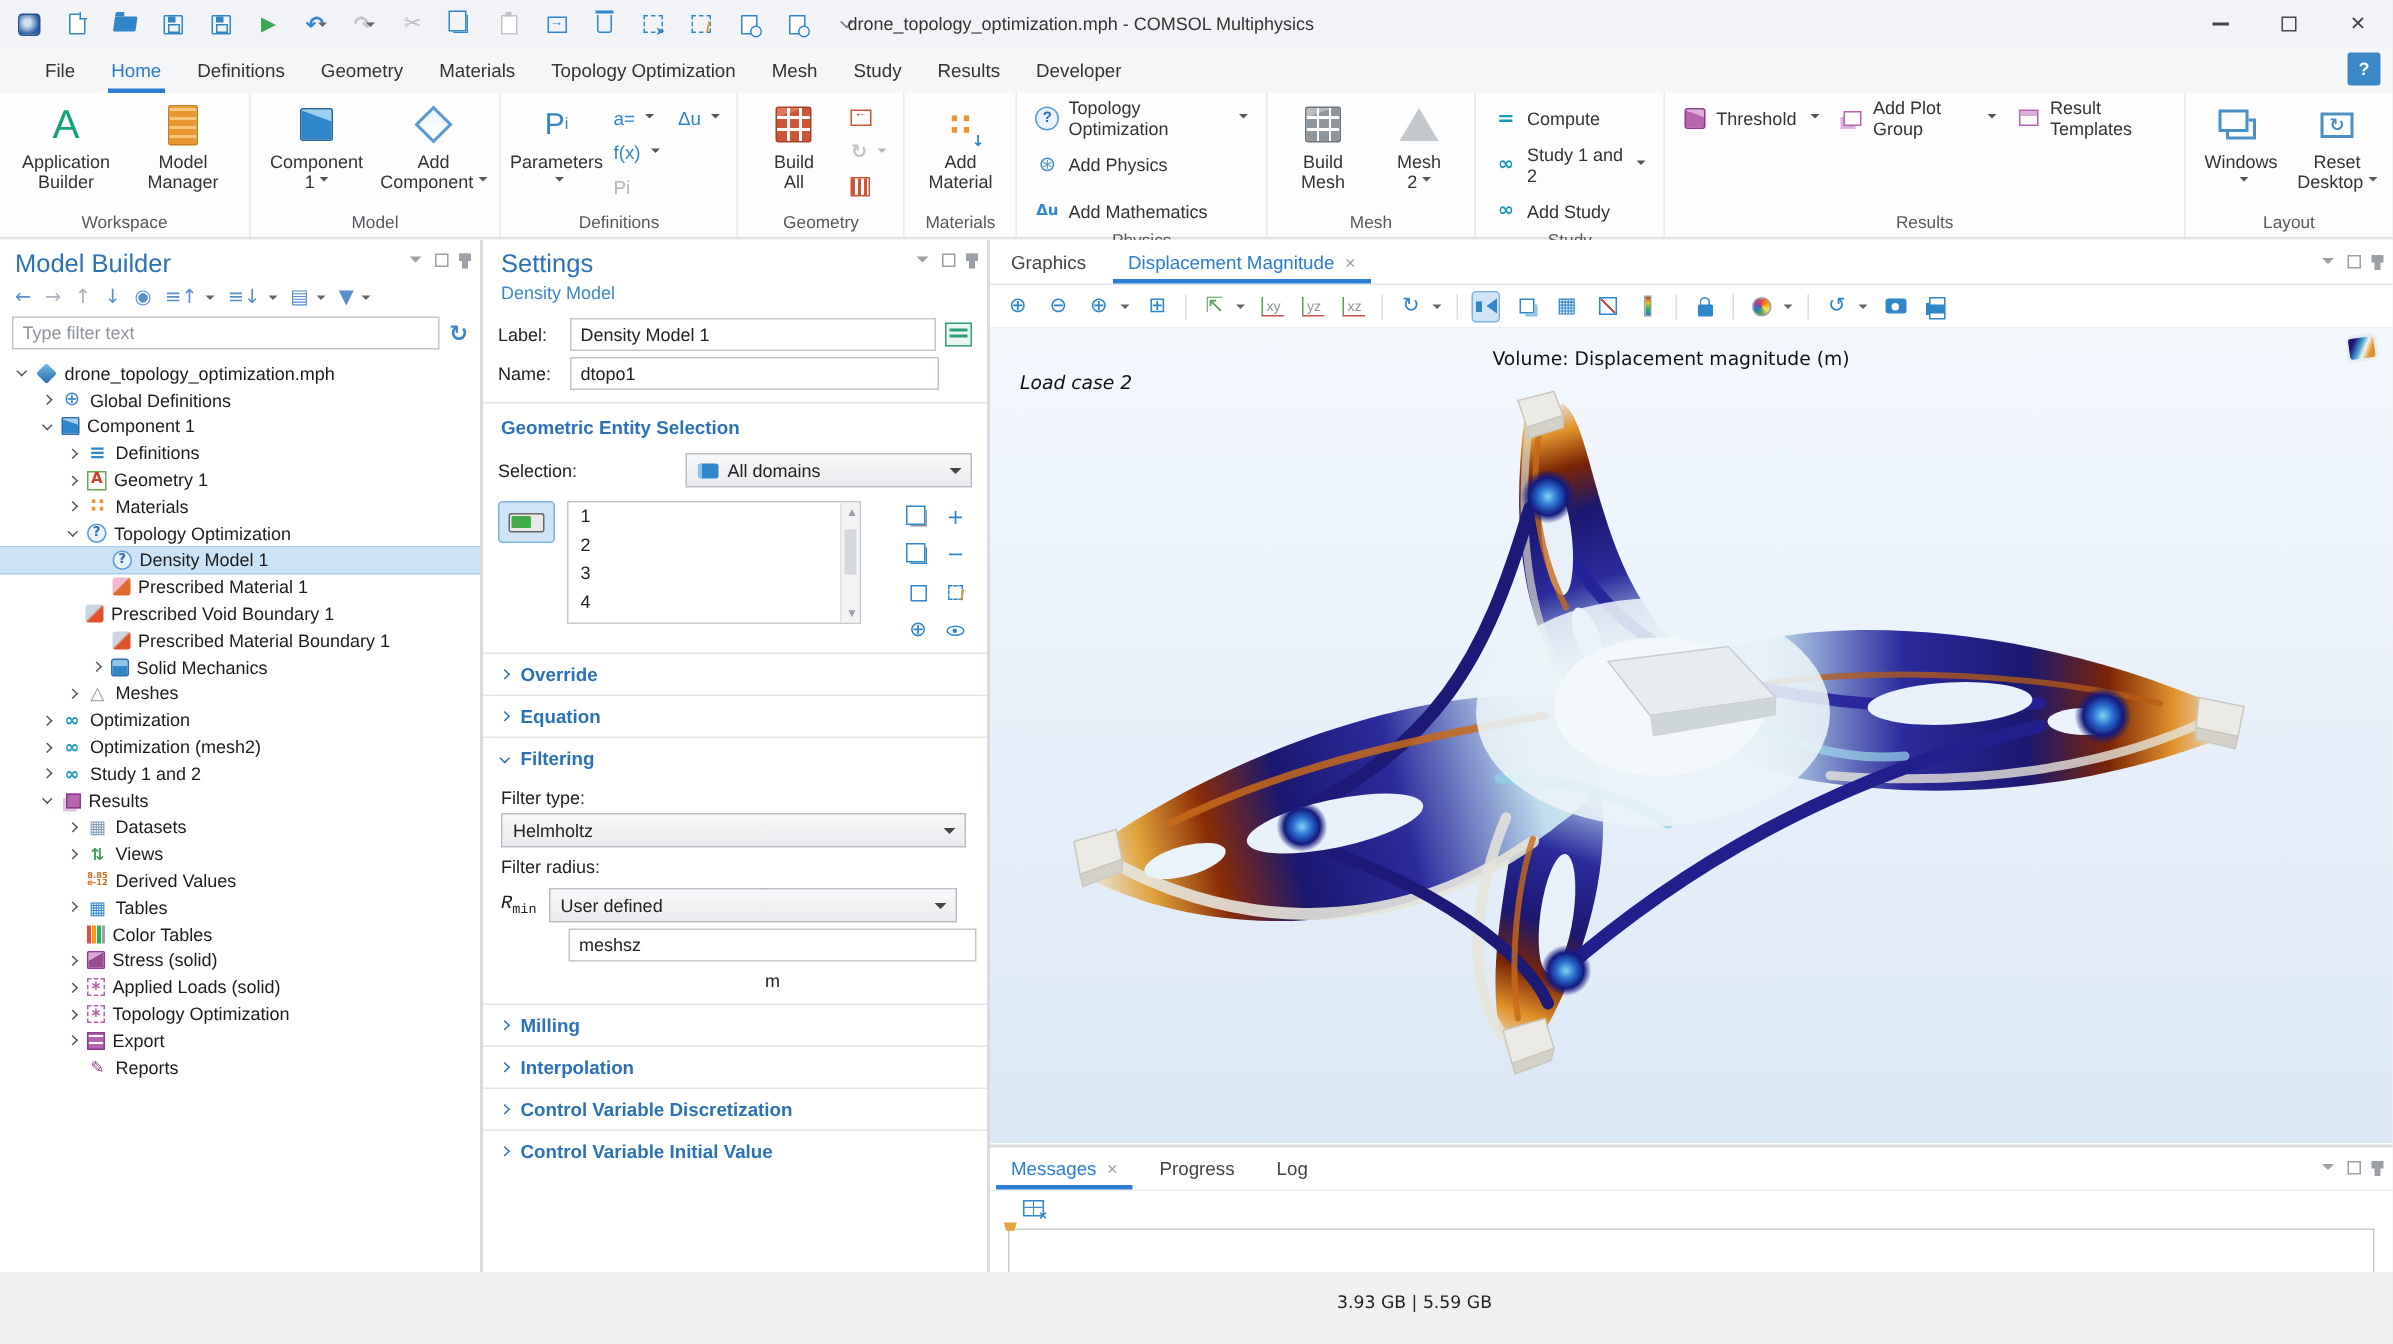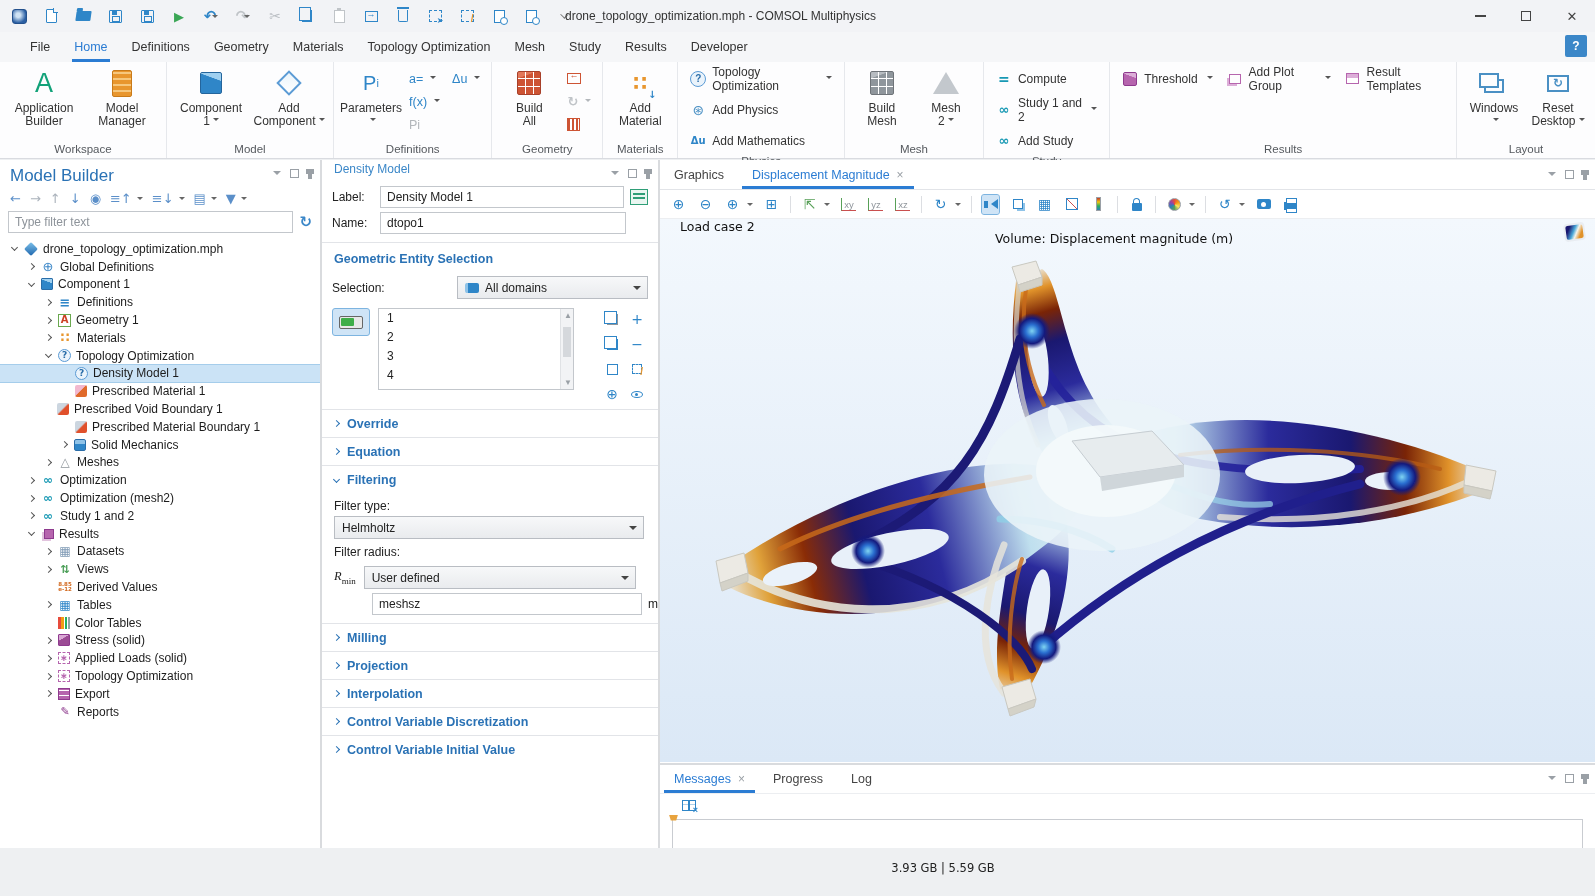--- a/index.html
+++ b/index.html
@@ -194,24 +194,24 @@
   .sb .eye:before { content:""; position:absolute; left:3px; top:1px; width:3px; height:3px; background:#2f86c8; border-radius:50%; }
   .sb .brush { width:10px; height:10px; border:1.5px dashed #2f86c8; position:relative; }
   .sb .brush:after { content:"/"; position:absolute; right:-2px; bottom:-4px; color:#e8962e; font-weight:700; font-size:10px; }
   .sec { display:flex; align-items:center; height:28px; border-top:1px solid #e2e4e8; padding-left:12px; gap:8px; cursor:default; }
   .sec .schev { width:5px; height:5px; border-right:1.6px solid #2a72b5; border-bottom:1.6px solid #2a72b5; transform:rotate(-45deg); }
   .sec .schev.open { transform:rotate(45deg); }
   .sec-t { color:#2a72b5; font-size:12.5px; font-weight:700; }
   .filt-label { font-size:12px; padding:6px 0 3px 12px; }
   .dd-fulltype { width:310px; margin-left:12px; }
   .rmin-row { display:flex; align-items:center; padding:4px 0 0 12px; gap:8px; }
-  .rmin { font-size:12.5px; font-style:italic; font-family:Liberation Serif, serif; }
+  .rmin { font-size:12.5px; font-style:italic; font-family:Liberation Mono, monospace; }
   .rmin sub { font-size:9px; font-style:normal; }
   .dd-userdef { width:272px; }
-  .meshsz-row { display:flex; align-items:center; padding:4px 0 8px 50px; gap:6px; }
+  .meshsz-row { display:flex; align-items:center; padding:4px 0 8px 50px; gap:6px;flex-direction:column; }
   #meshsz-input { width:272px; }
 
   
   #gfx-tabs { height:30px; display:flex; align-items:stretch; border-bottom:1px solid #e2e4e8; background:#fff; position:relative; }
   .gtab { display:flex; align-items:center; padding:0 14px; font-size:12.5px; color:#444; gap:7px; position:relative; }
   .gtab.active { color:#2b7cd3; }
   .gtab.active:after { content:""; position:absolute; left:4px; right:4px; bottom:0; height:3px; background:#2b7cd3; }
   .tabx { color:#9aa0a6; font-size:12px; }
   #gfx-toolbar { height:29px; display:flex; align-items:center; gap:10px; padding:0 10px; border-bottom:1px solid #eceef1; background:#fff; }
   .vsep { width:1px; height:17px; background:#dcdee2; }
@@ -225,21 +225,21 @@
   .gt .legendbar { width:5px; height:14px; background:linear-gradient(#c0392b,#f1c40f,#27ae60,#2980b9); border:1px solid #9aa0a6; }
   .gt .lock { width:10px; height:8px; background:#2f86c8; border-radius:1px; position:relative; margin-top:5px; }
   .gt .lock:before { content:""; position:absolute; left:1.5px; top:-5px; width:5px; height:5px; border:1.6px solid #2f86c8; border-bottom:none; border-radius:4px 4px 0 0; }
   .gt .palette { width:13px; height:13px; border-radius:50%; background:conic-gradient(#e74c3c,#f39c12,#f7e463,#58a058,#2980b9,#8e44ad,#e74c3c); border:1px solid #9aa0a6; }
   .gt .cam { width:14px; height:10px; background:#2f86c8; border-radius:2px; position:relative; }
   .gt .cam:before { content:""; position:absolute; left:4.5px; top:2.5px; width:5px; height:5px; background:#fff; border-radius:50%; }
   .gt .prn { width:13px; height:8px; background:#2f86c8; position:relative; margin-top:3px; }
   .gt .prn:before { content:""; position:absolute; left:2px; top:-4px; width:9px; height:4px; border:1.3px solid #2f86c8; background:#fff; }
   .gt .prn:after { content:""; position:absolute; left:2px; bottom:-3px; width:9px; height:3px; background:#fff; border:1px solid #2f86c8; }
   #gfx-canvas { position:relative; height:543px; background:linear-gradient(#f3f8fd,#dbe8f6); overflow:hidden; }
-  #load-case { position:absolute; left:20px; top:0; font-size:12.5px; color:#111; font-family:"DejaVu Sans",sans-serif; }
+  #load-case { position:absolute; left:20px; top:28px; font-size:12.5px; color:#111; font-family:"DejaVu Sans",sans-serif;font-style:italic; }
   #plot-title { position:absolute; left:335px; top:12px; font-size:12.5px; color:#111; font-family:"DejaVu Sans",sans-serif; }
   #legend-chip { position:absolute; right:12px; top:6px; width:17px; height:14px; border-radius:2px;
     background:linear-gradient(120deg,#1a1870 20%,#4aa8d8 45%,#f4f4ec 60%,#e0922a 80%); box-shadow:0 0 0 2px #e9edf2; transform:rotate(-8deg); }
   #drone-svg { position:absolute; left:0; top:0; }
 
   
   #msg-panel { position:absolute; left:0; top:603px; width:935px; height:85px; background:#fff; border-top:2px solid #d9dbde; }
   #msg-tabs { height:29px; display:flex; align-items:stretch; position:relative; border-bottom:1px solid #eceef1; }
   #msg-toolbar { height:23px; display:flex; align-items:center; gap:10px; padding:0 12px; }
   .broom { width:3px; height:10px; background:#8a5a2a; transform:rotate(40deg); position:relative; }
@@ -741,20 +741,21 @@
         </div>
         <div class="trow" style="padding-left: 42px;">
           <span class="texp"></span>
           <span class="ic ic-reports">✎</span>
           <span class="tlabel">Reports</span>
         </div>
       </div>
   </div>
 
   <div class="panel" id="set-panel">
+    <div id="set-title">Settings</div>
     <div class="phead-icons">
       <span class="ph-caret"></span>
       <span class="ph-box"></span>
       <span class="ph-pin"></span>
     </div>
     <div id="set-sub">Density Model</div>
 
     <div class="frow">
       <span class="flabel">Label:</span>
       <input class="ftext" id="label-input" value="Density Model 1" style="">
@@ -843,24 +844,20 @@
       </div>
     </div>
     <div class="meshsz-row">
       <input class="ftext" id="meshsz-input" value="meshsz" style="">
       <span>m</span>
     </div>
 
     <div class="sec">
       <span class="schev"></span>
         <span class="sec-t">Milling</span>
-    </div>
-    <div class="sec">
-      <span class="schev"></span>
-        <span class="sec-t">Projection</span>
     </div>
     <div class="sec">
       <span class="schev"></span>
         <span class="sec-t">Interpolation</span>
     </div>
     <div class="sec">
       <span class="schev"></span>
         <span class="sec-t">Control Variable Discretization</span>
     </div>
     <div class="sec">

